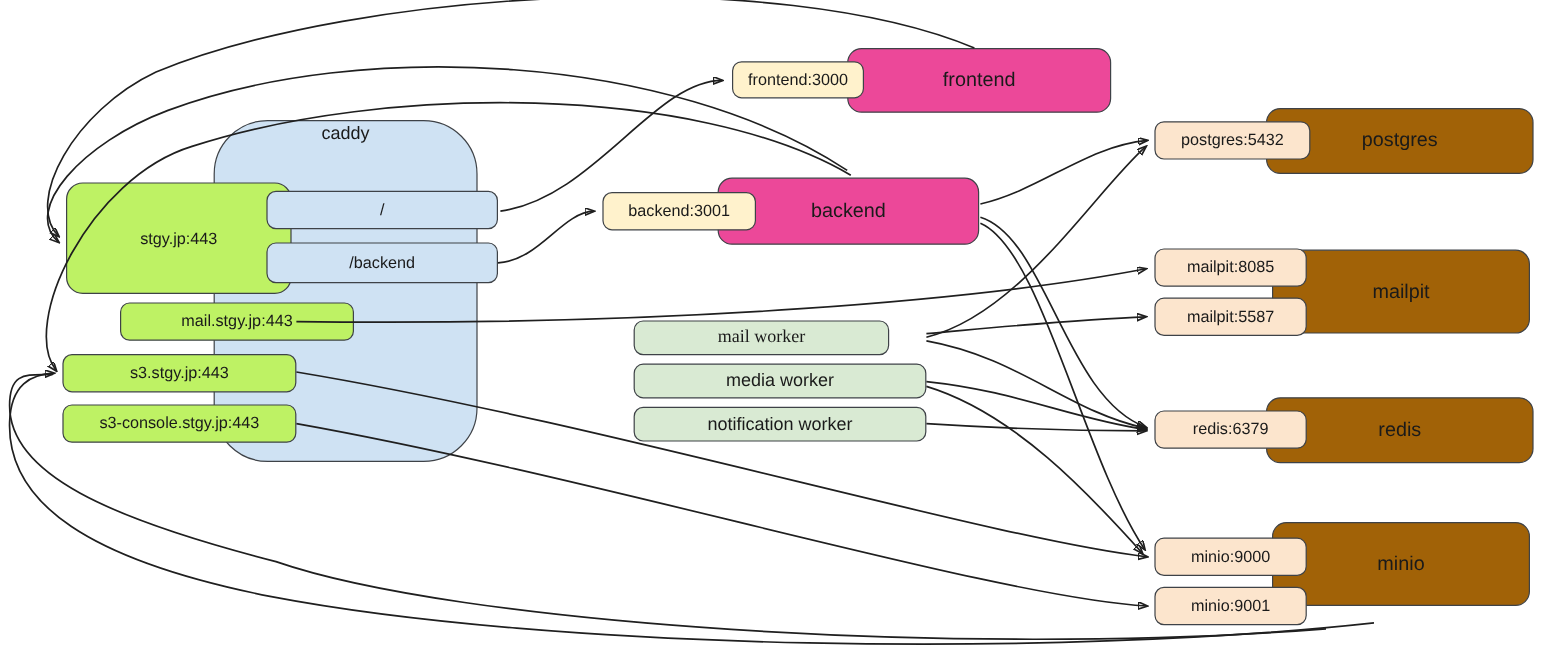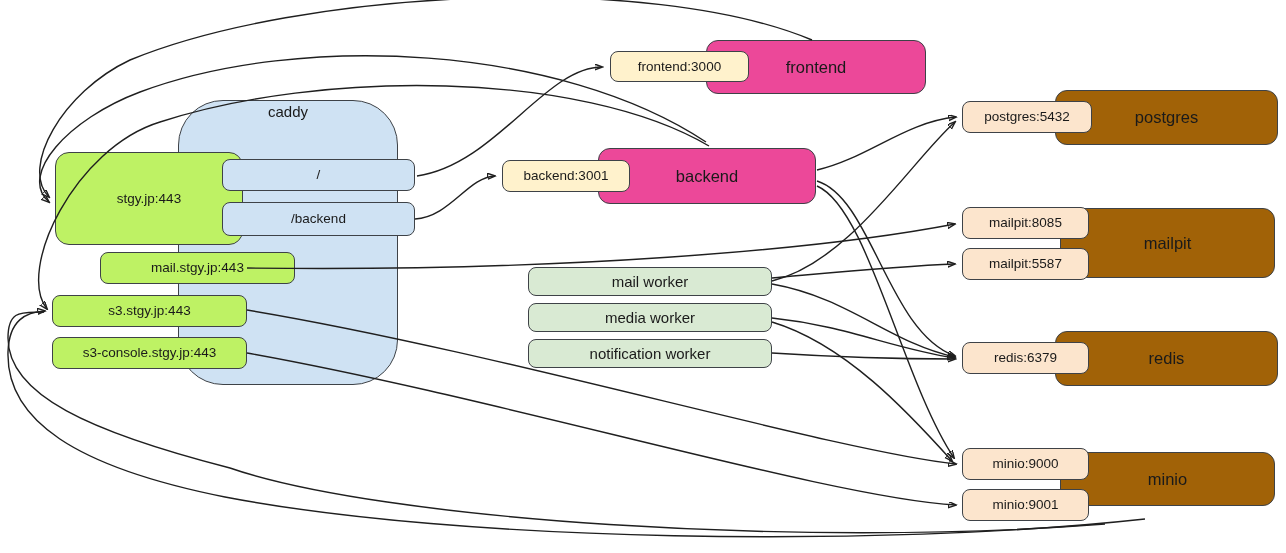--- a/index.html
+++ b/index.html
@@ -60,43 +60,43 @@
     font-size:16.5px;
     z-index:1;
   }
   .app-frontend{left:706px;top:40px;width:220px;height:54px;}
   .app-backend{left:598px;top:148px;width:218px;height:56px;}
   .port-yellow{
     background:#fff2cc;
     border-radius:8px;
     z-index:2;
   }
-  .port-frontend3000{left:610px;top:51px;width:139px;height:31px;}
+  .port-frontend3000{left:610px;top:51px;width:110px;height:31px;}
   .port-backend3001{left:502px;top:160px;width:128px;height:32px;}
   
   .worker{
     background:#d9ead3;
     border-radius:8px;
     font-size:15px;
     z-index:2;
   }
-  .worker-mail{left:528px;top:267px;width:244px;height:29px;}
+  .worker-mail{left:528px;top:267px;width:213px;height:29px;font-family:Liberation Serif, serif;}
   .worker-media{left:528px;top:303px;width:244px;height:29px;}
   .worker-notification{left:528px;top:339px;width:244px;height:29px;}
   
   .infra{
     background:#a16207;
     border-radius:12px;
     font-size:16.5px;
     z-index:1;
   }
   .infra-postgres{left:1055px;top:90px;width:223px;height:55px;}
   .infra-mailpit{left:1060px;top:208px;width:215px;height:70px;}
   .infra-redis{left:1055px;top:331px;width:223px;height:55px;text-align:right;}
-  .infra-minio{left:1060px;top:452px;width:215px;height:54px;}
+  .infra-minio{left:1060px;top:435px;width:215px;height:70px;}
   .port-infra{
     background:#fce5cd;
     border-radius:8px;
     z-index:2;
   }
   .port-postgres5432{left:962px;top:101px;width:130px;height:32px;}
   .port-mailpit8085{left:962px;top:207px;width:127px;height:32px;}
   .port-mailpit5587{left:962px;top:248px;width:127px;height:32px;}
   .port-redis6379{left:962px;top:342px;width:127px;height:32px;}
   .port-minio9000{left:962px;top:448px;width:127px;height:32px;}

